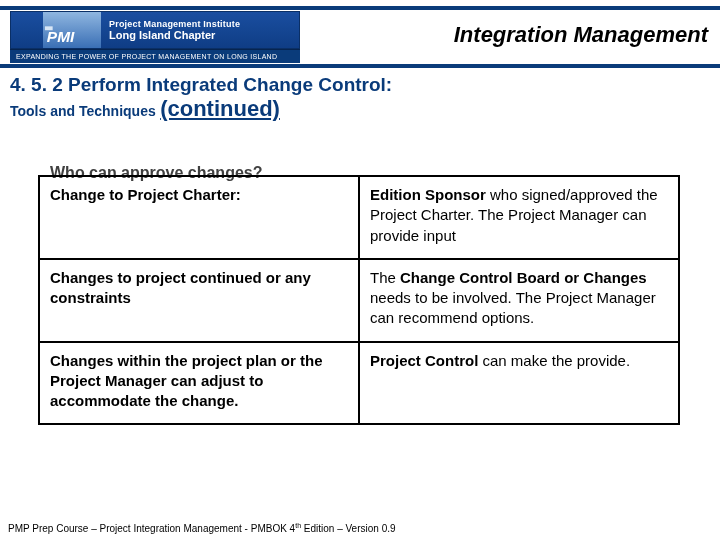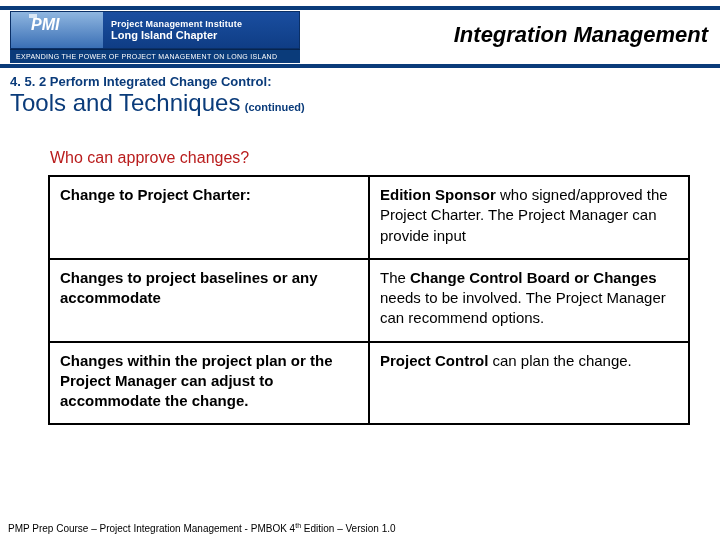--- a/index.html
+++ b/index.html
@@ -2,33 +2,33 @@
 <html><head>
 <meta charset="utf-8">
 <style>
   * { box-sizing: border-box; margin: 0; padding: 0; }
   html, body { width: 720px; height: 540px; font-family: Verdana, Geneva, sans-serif; background: #fff; }
   .slide { width: 720px; height: 540px; position: relative; background: #fff; }
   .blue-bar-top { position: absolute; top: 6px; left: 0; right: 0; height: 4px; background: #0a3b7a; }
   .blue-bar-bottom { position: absolute; top: 64px; left: 0; right: 0; height: 4px; background: #0a3b7a; }
   .logo-block { position: absolute; top: 11px; left: 10px; width: 290px; height: 52px; }
   .logo-main { width: 290px; height: 38px; background: linear-gradient(#1a4ea0,#0f3d85); border: 1px solid #0a2f66; display:flex; align-items:center; }
-  .logo-badge { width: 92px; height: 36px; background: linear-gradient(#8fb6e0,#3a6fb5); display:flex; align-items:flex-start; justify-content:center; }
+  .logo-badge { width: 58px; height: 36px; background: linear-gradient(#8fb6e0,#3a6fb5); display:flex; align-items:flex-end; justify-content:center;margin-left:32px; }
   .logo-badge svg { width: 60px; height: 24px; }
   .logo-text { flex:1; padding: 2px 8px; color:#fff; }
   .logo-line1 { font-size: 9px; font-weight: bold; letter-spacing: 0.2px; }
   .logo-line2 { font-size: 11px; font-weight: bold; }
   .logo-tagline { width: 290px; height: 14px; background: #0a3b7a; color:#fff; font-size: 7px; letter-spacing: 0.3px; display:flex; align-items:center; padding-left: 6px; border-top:1px solid #062450;}
   .header-title { position: absolute; top: 22px; right: 12px; font-size: 22px; font-weight: 900; font-style: italic; color:#000;text-align:right; }
   .section-heading { position: absolute; top: 74px; left: 10px; right: 10px; }
-  .section-line1 { font-size: 13px; font-weight: 900; color: #0a3b7a; }
-  .section-line2 { font-size: 24px; font-weight: 400; color: #0a3b7a; }
-  .section-cont { font-size: 11px; font-weight: 700; color: #0a3b7a; }
-  .question { position: absolute; top: 149px; left: 50px; font-size: 16px; font-weight: 400; color:#b91c1c; }
-  .grid { position: absolute; top: 175px; left: 48px; width: 642px; border-collapse: collapse; border: 2px solid #000; }
+  .section-line1 { font-size: 19px; font-weight: 900; color: #0a3b7a; }
+  .section-line2 { font-size: 14px; font-weight: 700; color: #0a3b7a; }
+  .section-cont { font-size: 22px; font-weight: 700; color: #0a3b7a; text-decoration: underline; }
+  .question { position: absolute; top: 164px; left: 50px; font-size: 16px; font-weight: 700; color:#404040; }
+  .grid { position: absolute; top: 175px; left: 38px; width: 642px; border-collapse: collapse; border: 2px solid #000; }
   .grid td { border: 2px solid #000; padding: 8px 10px 12px 10px; vertical-align: top; font-size: 15px; line-height: 1.35; }
   .grid td.left { width: 50%; font-weight: 700; }
   .grid td.right { width: 50%; }
   .bold { font-weight: 700; }
   .footer { position: absolute; top: 522px; left: 8px; font-size: 10px; color:#000; }
   .sup { font-size: 7px; vertical-align: super; }
 </style>
 </head>
 <body>
 
@@ -65,26 +65,26 @@
 
   <div class="question">Who can approve changes?</div>
 
   <table class="grid">
     <tbody>
         <tr>
       <td class="left">Change to Project Charter:</td>
       <td class="right"><span class="bold">Edition Sponsor</span><span> who signed/approved the Project Charter.  The Project Manager can provide input</span></td>
     </tr>
     <tr>
-      <td class="left">Changes to project baselines or any accommodate</td>
+      <td class="left">Changes to project continued or any constraints</td>
       <td class="right"><span>The </span><span class="bold">Change Control Board or Changes</span><span> needs to be involved. The Project Manager can recommend options.</span></td>
     </tr>
     <tr>
       <td class="left">Changes within the project plan or the Project Manager can adjust to accommodate the change.</td>
-      <td class="right"><span class="bold">Project Control</span><span> can plan the change.</span></td>
+      <td class="right"><span class="bold">Project Control</span><span> can make the provide.</span></td>
     </tr>
   </tbody>
     </table>
 
   <div class="footer">
-    <span>PMP Prep Course – Project Integration Management - PMBOK 4</span><span class="sup">th</span><span> Edition – Version 1.0</span>
+    <span>PMP Prep Course – Project Integration Management - PMBOK 4</span><span class="sup">th</span><span> Edition – Version 0.9</span>
   </div>
 </div>
 
 </body></html>

